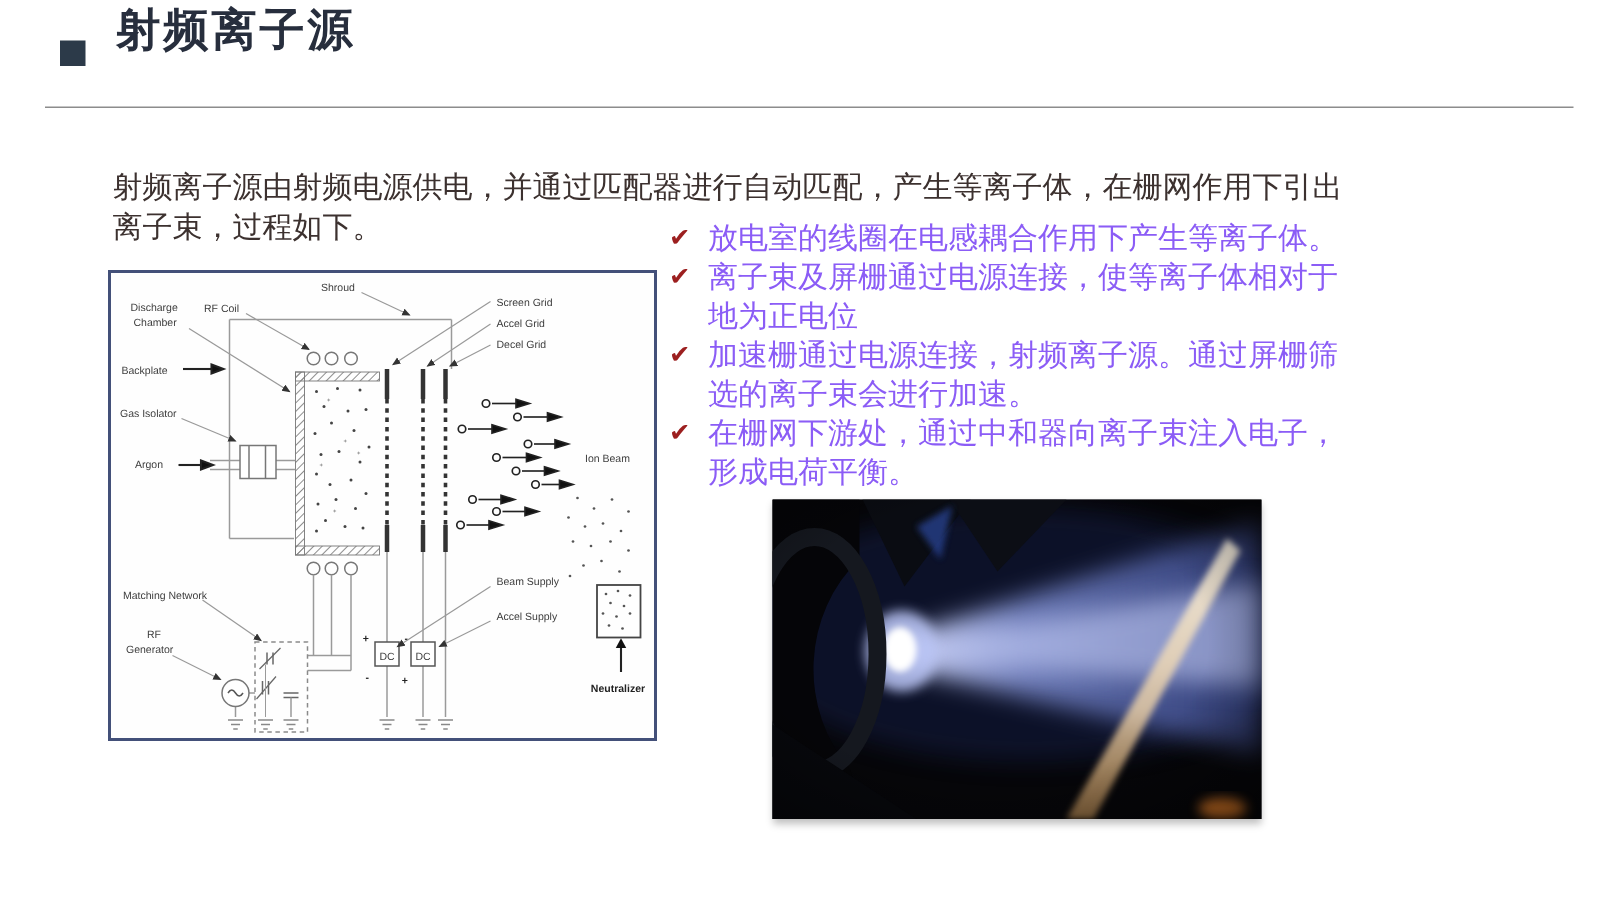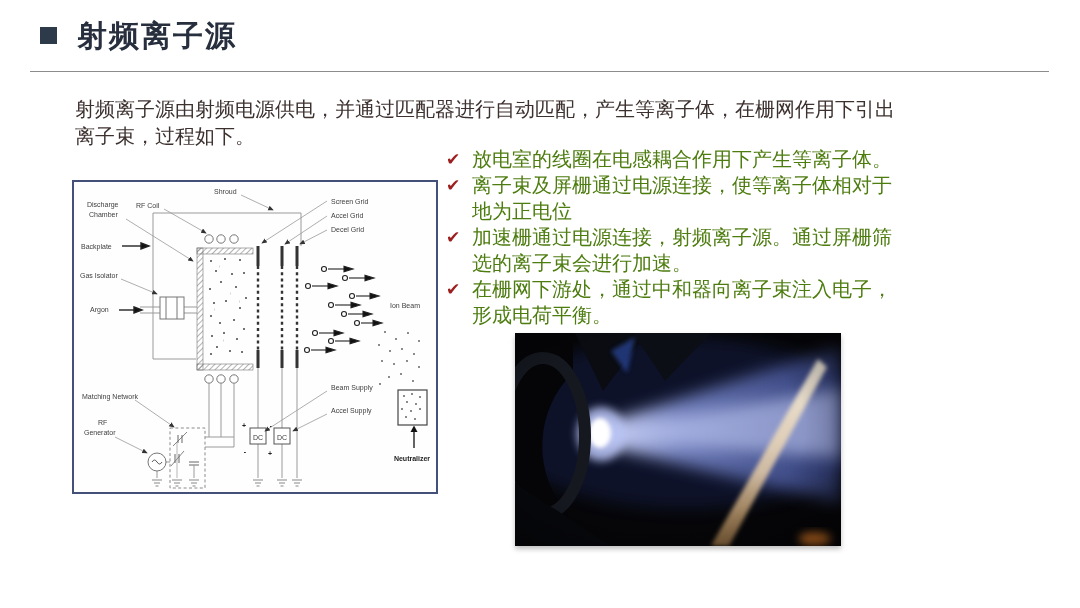--- a/index.html
+++ b/index.html
@@ -1,31 +1,31 @@
 <!DOCTYPE html>
 <html><head>
 <meta charset="utf-8">
 <style>
   * { margin:0; padding:0; box-sizing:border-box; }
   html,body { width:1080px; height:608px; background:#ffffff; overflow:hidden; }
   body { position:relative; font-family:"Liberation Serif","DejaVu Serif",serif; }
 
   .title-square { position:absolute; left:40px; top:27px; width:17px; height:17px; background:#2c3a49; }
-  .page-title { position:absolute; left:77px; top:16px; font-size:30px; font-weight:bold;
+  .page-title { position:absolute; left:77px; top:0; font-size:30px; font-weight:bold;
                 color:#272e3d; letter-spacing:2px; }
   .title-rule { position:absolute; left:30px; top:71px; width:1019px; height:1px; background:#8c8c8c; }
 
-  .intro { position:absolute; left:75px; top:96px; width:828px; font-size:20px; line-height:27px;
+  .intro { position:absolute; left:75px; top:112px; width:828px; font-size:20px; line-height:27px;
            color:#3c312f; }
 
   .checklist { position:absolute; left:446px; top:146px; width:462px; }
   .check-item { display:flex; align-items:flex-start; }
   .check-mark { width:26px; flex:0 0 26px; color:#9c1f1f; font-size:17px; font-weight:bold;
                 line-height:26px; font-family:"DejaVu Sans",sans-serif; }
-  .check-text { width:430px; font-size:20px; line-height:26px; color:#4d7c0f; }
+  .check-text { width:430px; font-size:20px; line-height:26px; color:#8b5cf6; }
 
   .diagram-box { position:absolute; left:72px; top:180px; width:366px; height:314px;
                  border:2px solid #435079; background:#fefefe; }
   .diagram-box svg { display:block; }
   .dlabel { font-family:"Liberation Sans","DejaVu Sans",sans-serif; font-size:7px; fill:#3d3d3d; }
   .dlabel-b { font-family:"Liberation Sans","DejaVu Sans",sans-serif; font-size:7px; fill:#222; font-weight:bold; }
 
   .photo { position:absolute; left:515px; top:333px; width:326px; height:213px;
            box-shadow:0 3px 5px rgba(0,0,0,0.25); background:#060609; }
 </style>

